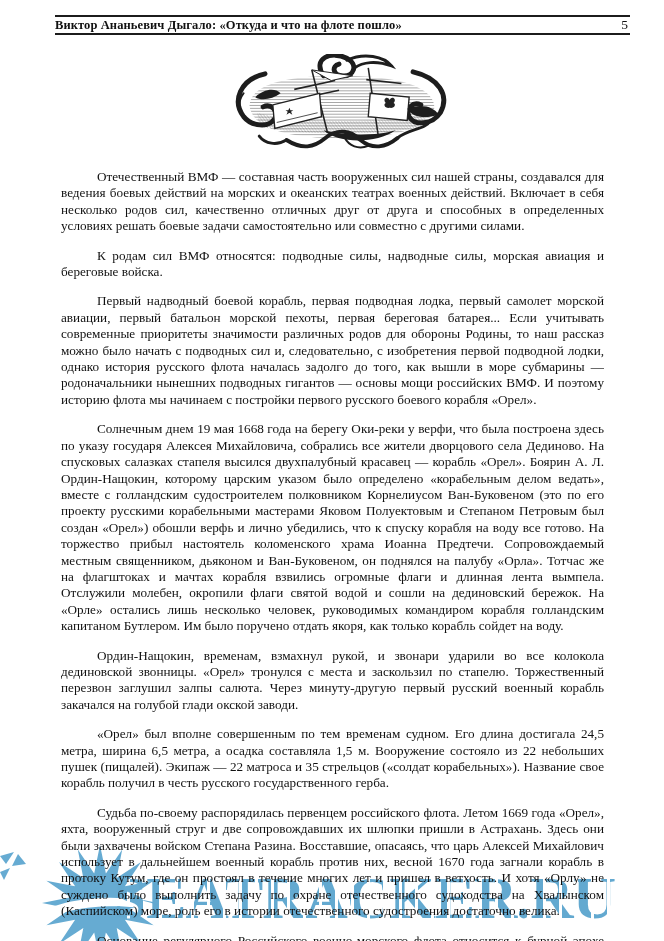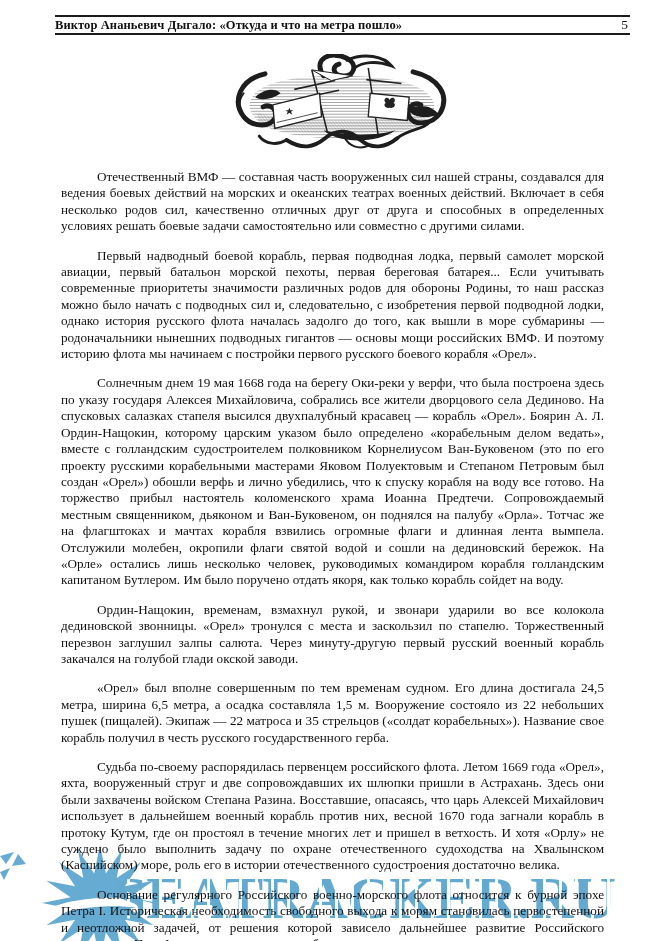--- a/index.html
+++ b/index.html
@@ -72,21 +72,21 @@
       color: transparent;
     }
   }
 </style>
 </head>
 <body>
 
 <div class="page">
 
   <div class="header">
-    <span class="header-title">Виктор Ананьевич Дыгало: «Откуда и что на метра пошло»</span>
+    <span class="header-title">Виктор Ананьевич Дыгало: «Откуда и что на флоте пошло»</span>
     <span class="page-number">5</span>
   </div>
 
   <svg class="vignette" viewBox="0 0 228 100" xmlns="http://www.w3.org/2000/svg">
     <defs>
       <pattern id="hatch" width="4" height="3" patternUnits="userSpaceOnUse">
         <path d="M0 1.5 H4" stroke="#6a6a6a" stroke-width="0.6"></path>
       </pattern>
       <pattern id="hatch2" width="3" height="4" patternUnits="userSpaceOnUse">
         <path d="M0 0 L3 4" stroke="#555" stroke-width="0.5"></path>
@@ -124,20 +124,21 @@
     <path d="M144,40 L184,44 L182,68 L142,64 Z" fill="#fff" stroke="#222" stroke-width="1.4"></path>
     <path d="M160,50 c-4,-4 2,-8 4,-3 c2,-5 8,-1 4,3 c3,1 1,6 -4,5 c-5,1 -7,-4 -4,-5 Z" fill="#222"></path>
 
     <path d="M182,56 C196,50 210,54 214,62 C202,66 188,66 182,56 Z" fill="#1d1d1d"></path>
     <path d="M96,78 C120,84 150,84 170,78 C150,92 112,92 96,78 Z" fill="#1d1d1d"></path>
     <path d="M26,44 C34,36 46,34 52,40 C44,46 32,48 26,44 Z" fill="#1d1d1d"></path>
   </svg>
 
   <div class="body-text">
     <p>Отечественный ВМФ — составная часть вооруженных сил нашей страны, создавался для ведения боевых действий на морских и океанских театрах военных действий. Включает в себя несколько родов сил, качественно отличных друг от друга и способных в определенных условиях решать боевые задачи самостоятельно или совместно с другими силами.</p>
+    <p>К родам сил ВМФ относятся: подводные силы, надводные силы, морская авиация и береговые войска.</p>
     <p>Первый надводный боевой корабль, первая подводная лодка, первый самолет морской авиации, первый батальон морской пехоты, первая береговая батарея... Если учитывать современные приоритеты значимости различных родов для обороны Родины, то наш рассказ можно было начать с подводных сил и, следовательно, с изобретения первой подводной лодки, однако история русского флота началась задолго до того, как вышли в море субмарины — родоначальники нынешних подводных гигантов — основы мощи российских ВМФ. И поэтому историю флота мы начинаем с постройки первого русского боевого корабля «Орел».</p>
     <p>Солнечным днем 19 мая 1668 года на берегу Оки-реки у верфи, что была построена здесь по указу государя Алексея Михайловича, собрались все жители дворцового села Дединово. На спусковых салазках стапеля высился двухпалубный красавец — корабль «Орел». Боярин А. Л. Ордин-Нащокин, которому царским указом было определено «корабельным делом ведать», вместе с голландским судостроителем полковником Корнелиусом Ван-Буковеном (это по его проекту русскими корабельными мастерами Яковом Полуектовым и Степаном Петровым был создан «Орел») обошли верфь и лично убедились, что к спуску корабля на воду все готово. На торжество прибыл настоятель коломенского храма Иоанна Предтечи. Сопровождаемый местным священником, дьяконом и Ван-Буковеном, он поднялся на палубу «Орла». Тотчас же на флагштоках и мачтах корабля взвились огромные флаги и длинная лента вымпела. Отслужили молебен, окропили флаги святой водой и сошли на дединовский бережок. На «Орле» остались лишь несколько человек, руководимых командиром корабля голландским капитаном Бутлером. Им было поручено отдать якоря, как только корабль сойдет на воду.</p>
     <p>Ордин-Нащокин, временам, взмахнул рукой, и звонари ударили во все колокола дединовской звонницы. «Орел» тронулся с места и заскользил по стапелю. Торжественный перезвон заглушил залпы салюта. Через минуту-другую первый русский военный корабль закачался на голубой глади окской заводи.</p>
     <p>«Орел» был вполне совершенным по тем временам судном. Его длина достигала 24,5 метра, ширина 6,5 метра, а осадка составляла 1,5 м. Вооружение состояло из 22 небольших пушек (пищалей). Экипаж — 22 матроса и 35 стрельцов («солдат корабельных»). Название свое корабль получил в честь русского государственного герба.</p>
     <p>Судьба по-своему распорядилась первенцем российского флота. Летом 1669 года «Орел», яхта, вооруженный струг и две сопровождавших их шлюпки пришли в Астрахань. Здесь они были захвачены войском Степана Разина. Восставшие, опасаясь, что царь Алексей Михайлович использует в дальнейшем военный корабль против них, весной 1670 года загнали корабль в протоку Кутум, где он простоял в течение многих лет и пришел в ветхость. И хотя «Орлу» не суждено было выполнить задачу по охране отечественного судоходства на Хвалынском (Каспийском) море, роль его в истории отечественного судостроения достаточно велика.</p>
     <p>Основание регулярного Российского военно-морского флота относится к бурной эпохе Петра I. Историческая необходимость свободного выхода к морям становилась первостепенной и неотложной задачей, от решения которой зависело дальнейшее развитие Российского государства. Петр I отлично понимал, что добиться этого можно лишь совместными</p>
   </div>
 
   <div class="watermark">
     <svg class="wm-fragment" width="26" height="36" viewBox="0 0 26 36" xmlns="http://www.w3.org/2000/svg">

